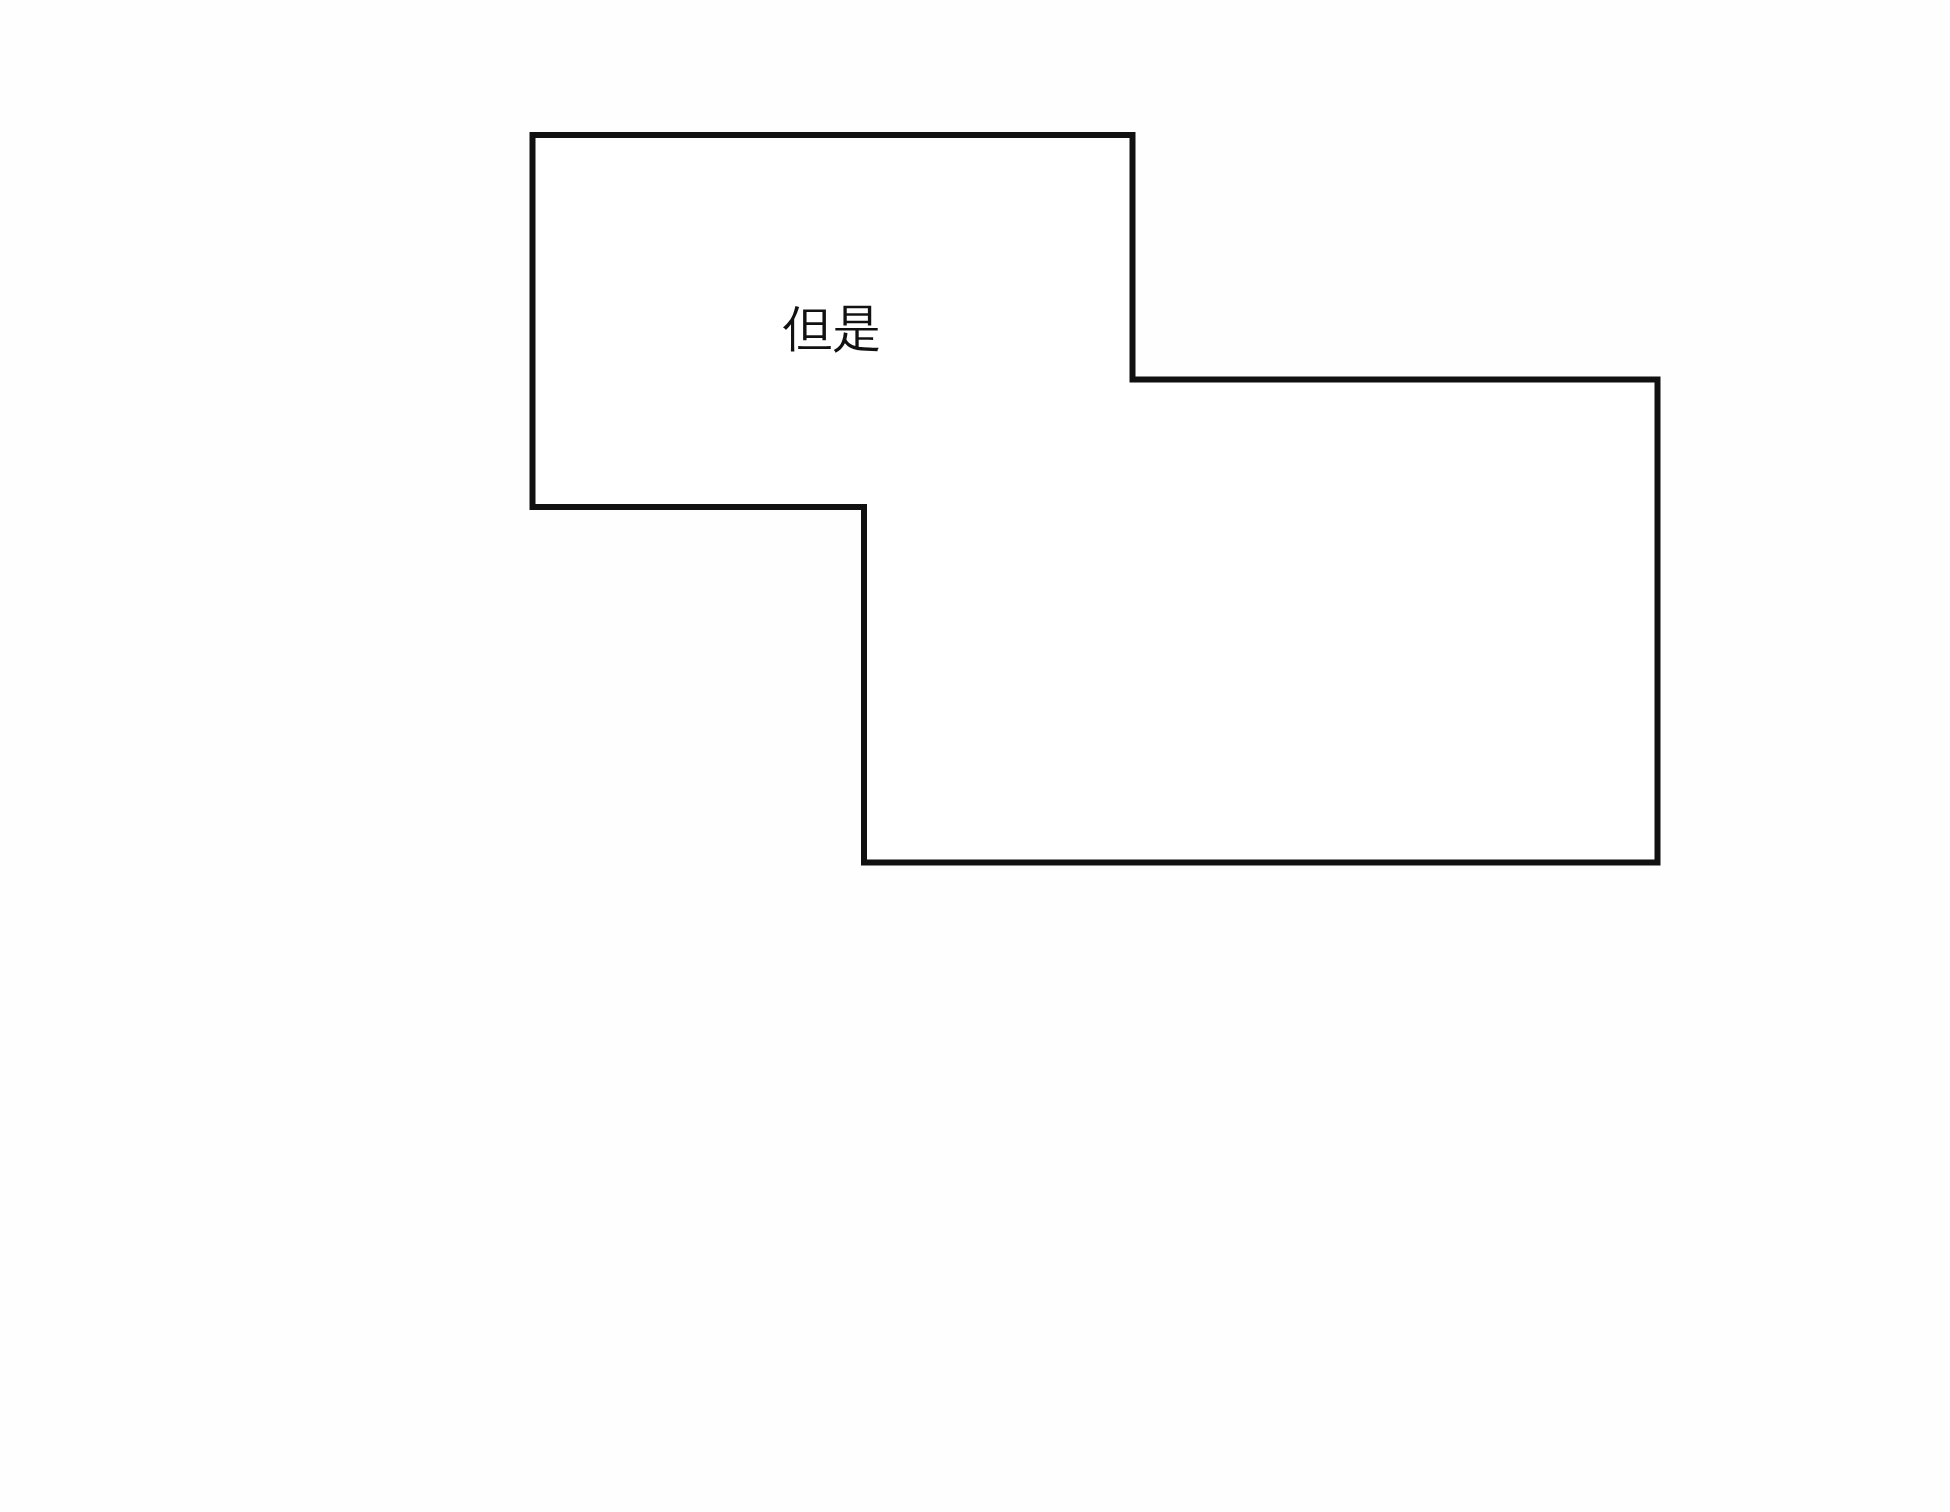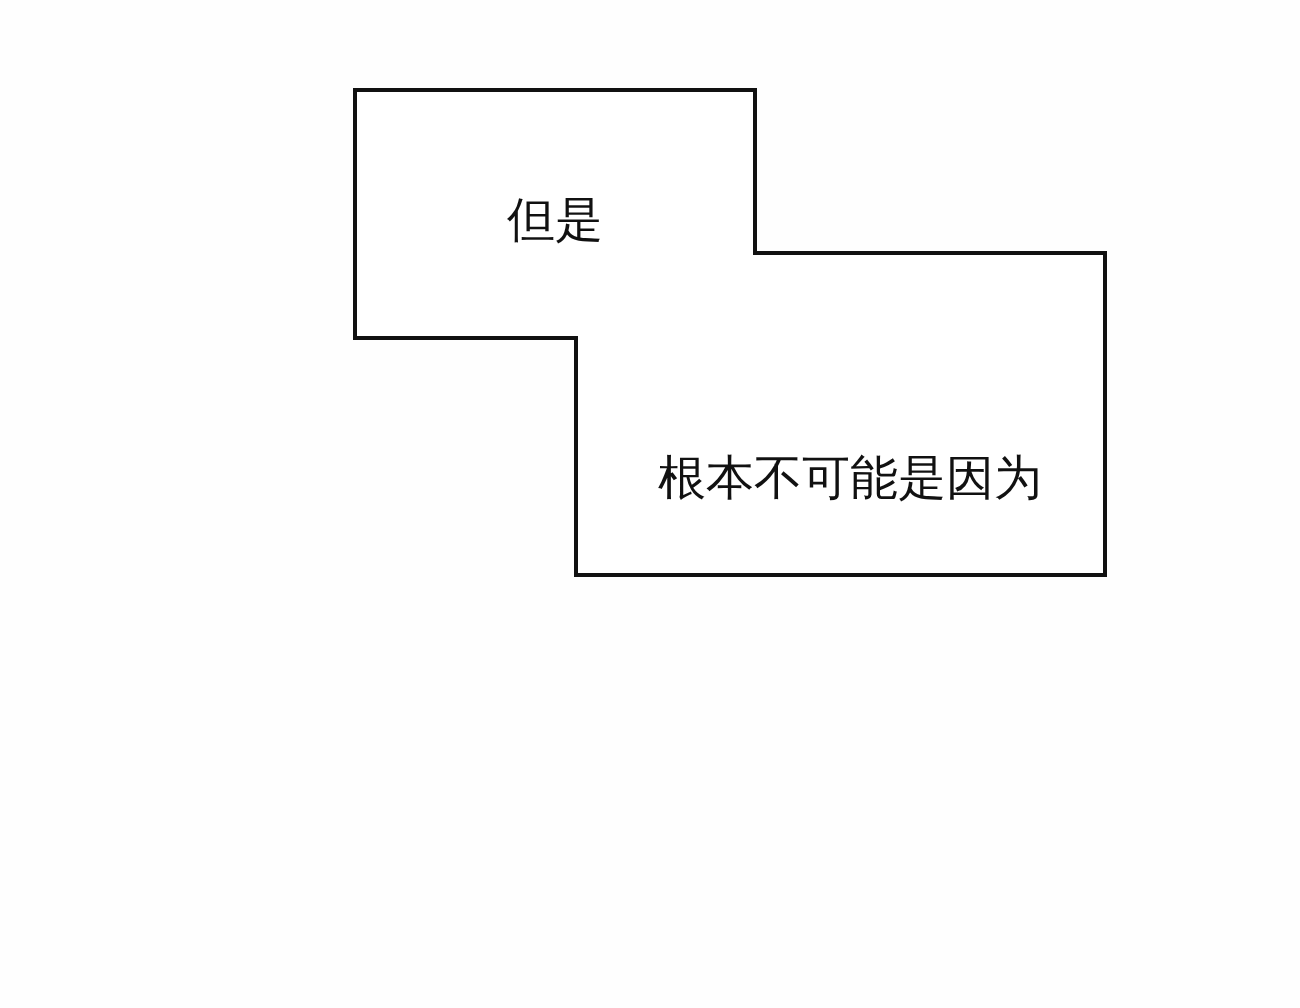--- a/index.html
+++ b/index.html
@@ -2,29 +2,28 @@
 <html><head>
   <meta charset="utf-8">
   <style>
     html, body { margin: 0; padding: 0; }
     body {
       width: 1300px; height: 1008px; background: #fefefe; position: relative; overflow: hidden;
       font-family: "DejaVu Sans", "Liberation Sans", sans-serif;
     }
     .frame { position: absolute; left: 0; top: 0; }
     .bubble-text {
-      position: absolute; color: #111; text-align: center; font-size: 48px; line-height: 54px;
+      position: absolute; color: #111; text-align: center; font-size: 33px; line-height: 54px;
       white-space: pre;
     }
     #t1 { left: 480px; top: 192px; width: 150px; }
     #t2 { left: 640px; top: 342px; width: 420px; }
   </style>
 </head>
 <body>
 
 <svg class="frame" width="1300" height="1008" viewBox="0 0 1300 1008">
   <polygon id="outline" fill="#ffffff" stroke="#111111" stroke-width="4" stroke-linejoin="miter" points="355,90 755,90 755,253 1105,253 1105,575 576,575 576,338 355,338"></polygon>
 </svg>
 
 <div id="t1" class="bubble-text">但是</div>
 <div id="t2" class="bubble-text">
-  <div>根本不可能是因为</div>
 </div>
 
 </body></html>

